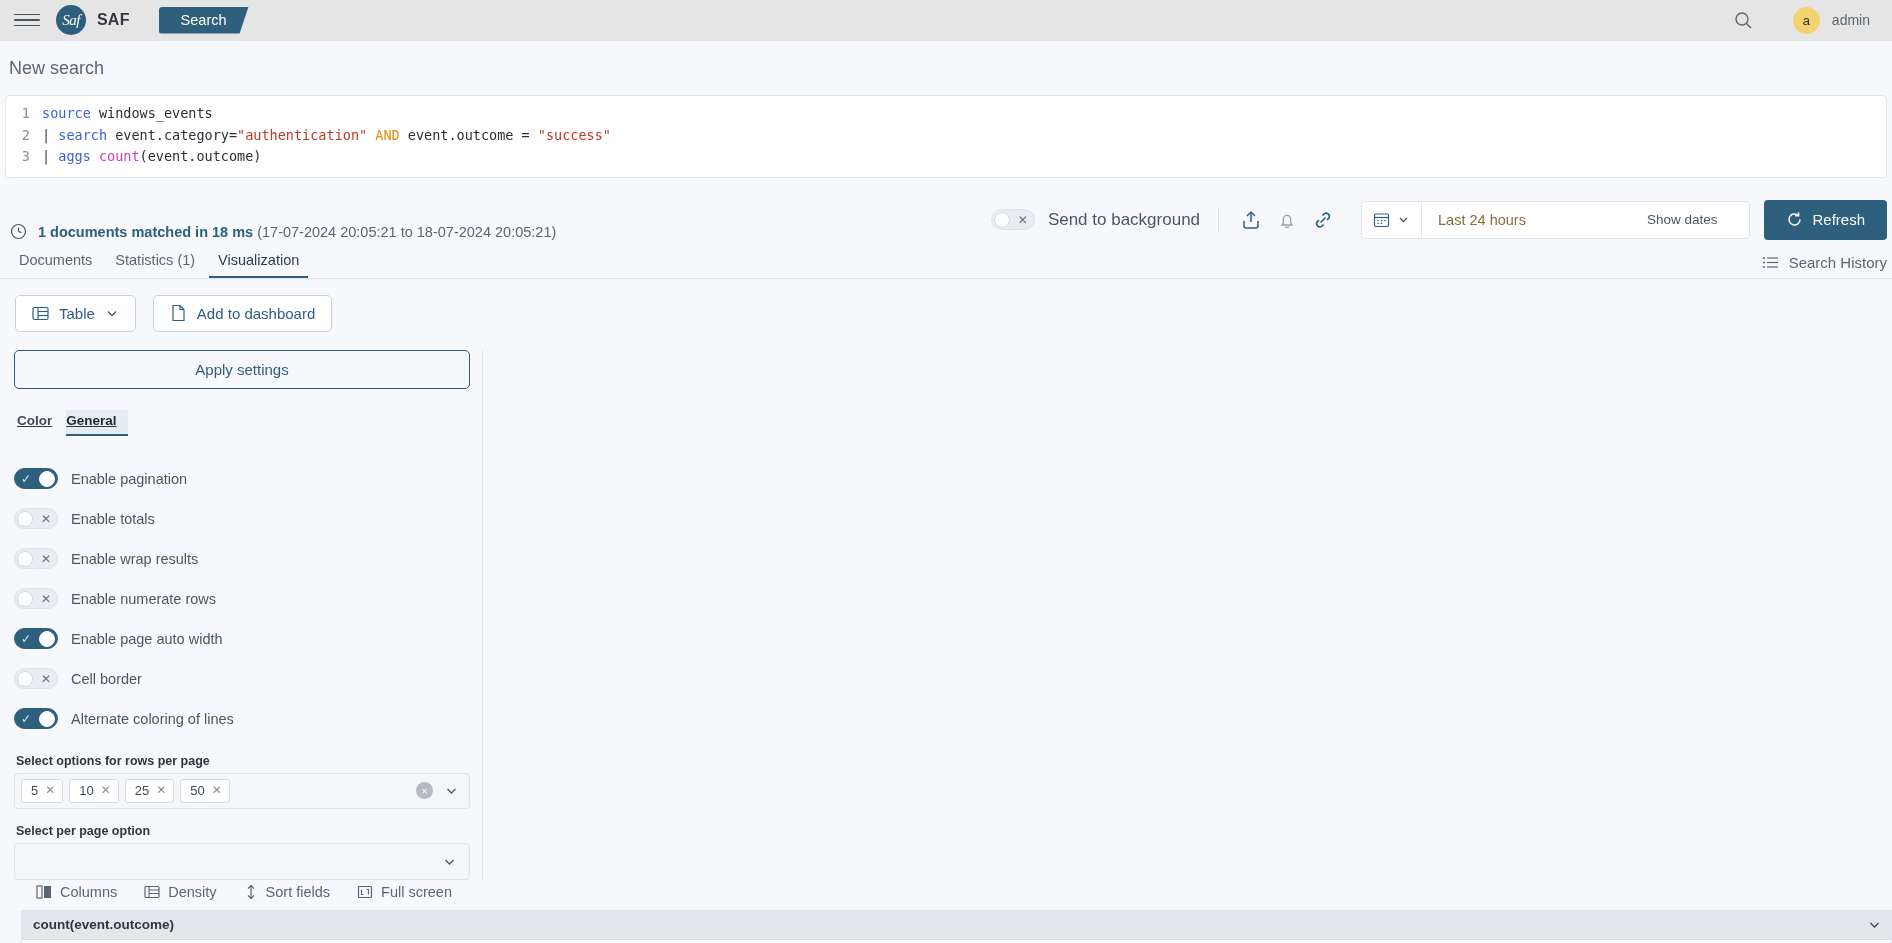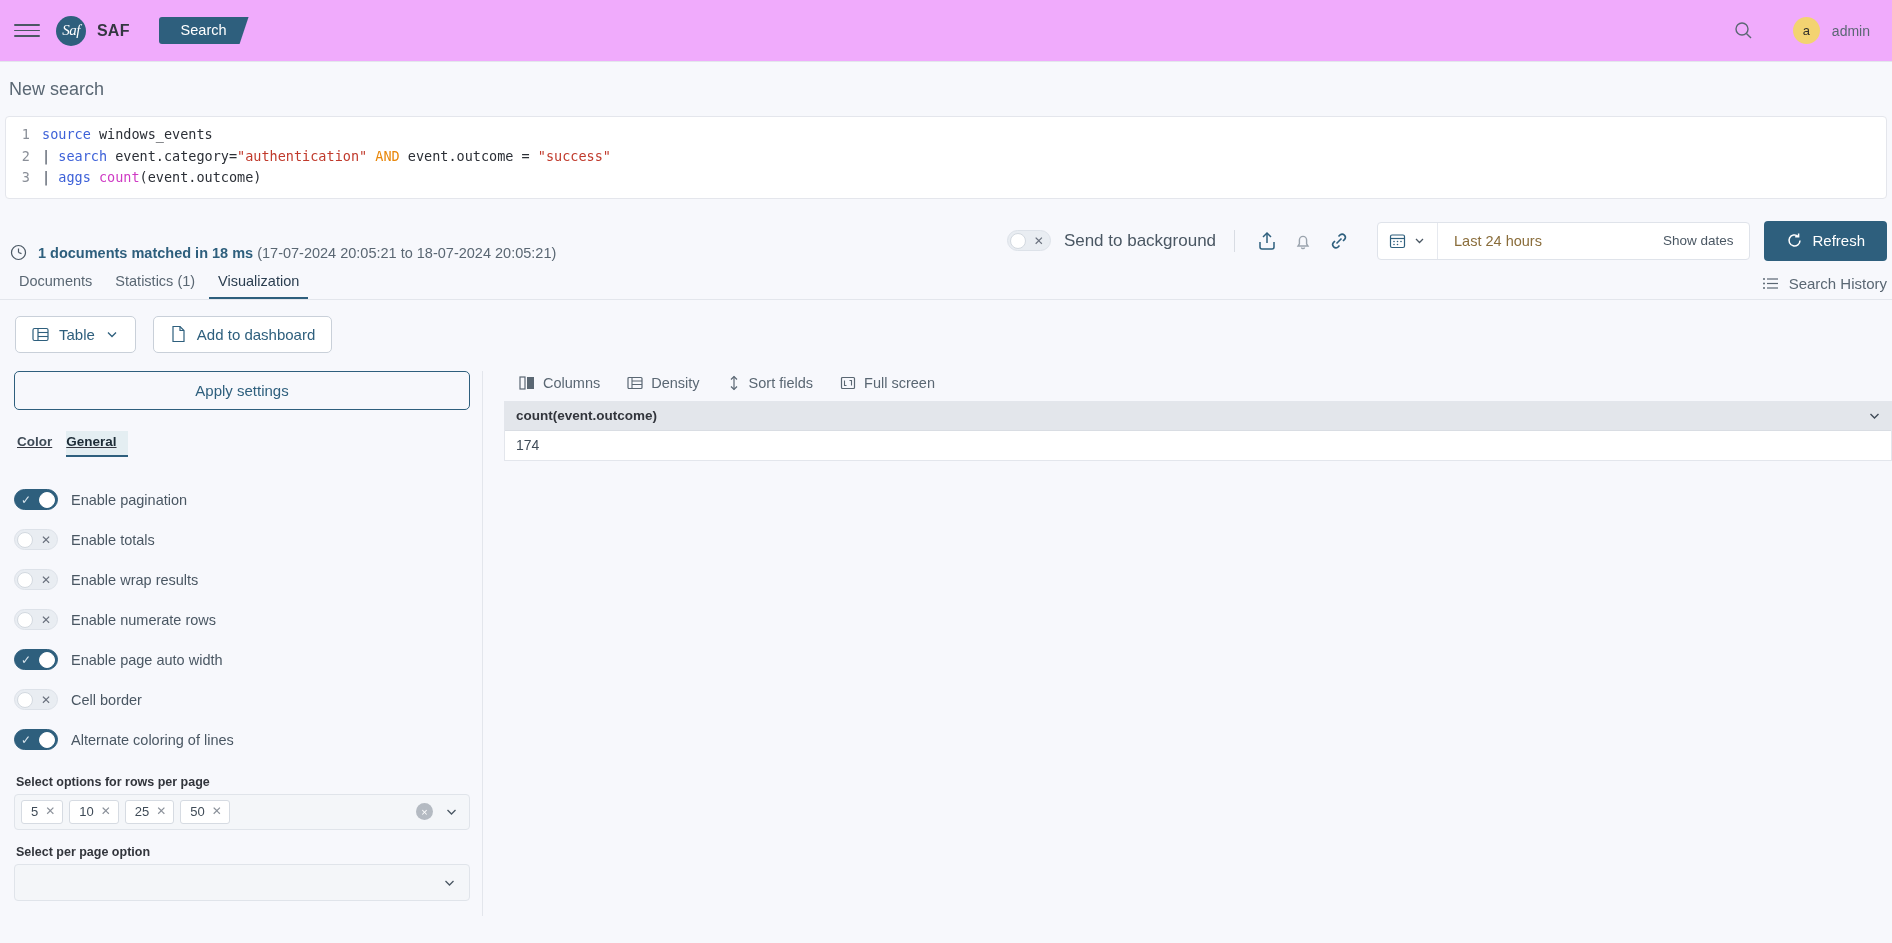--- a/index.html
+++ b/index.html
@@ -7,22 +7,22 @@
     margin: 0; padding: 0;
     width: 1892px; height: 943px;
     font-family: "Liberation Sans", sans-serif;
     background: #f7f8fc;
     overflow: hidden;
   }
   body { font-size: 14px; color: #343741; }
 
   
   .topnav {
-    height: 62px;
-    background: #f0abfc;
+    height: 41px;
+    background: #e5e5e5;
     border-bottom: 1px solid #e3e6ec;
     display: flex; align-items: center;
     padding: 0 22px 0 14px;
     position: relative;
     justify-content: flex-end;
   }
   .hamburger {
     width: 26px; height: 26px;
     display: flex; flex-direction: column; justify-content: center; gap: 4px;
     cursor: pointer; margin-right: 16px;
@@ -132,21 +132,21 @@
   .date-left {
     display: flex; align-items: center; gap: 7px;
     padding: 0 11px; height: 100%;
     border-right: 1px solid #e6e9ef; cursor: pointer;
   }
   .date-mid {
     padding: 0 16px 0 16px; color: #8a6d3b; font-size: 14.5px;
     cursor: pointer; white-space: nowrap;
   }
   .show-dates {
-    padding: 0 16px 0 0; color: #4a5763; font-size: 13.5px; cursor: pointer;
+    padding: 0 32px 0 0; color: #4a5763; font-size: 13.5px; cursor: pointer;
     margin-left: 105px; white-space: nowrap;
   }
   .refresh-btn {
     margin-left: 14px; height: 40px;
     background: #2e5f7d; color: #ffffff;
     border: none; border-radius: 4px;
     display: flex; align-items: center; gap: 9px;
     padding: 0 22px; font-size: 15px; cursor: pointer;
     font-family: "Liberation Sans", sans-serif;
   }
@@ -173,21 +173,21 @@
   .viz-toolbar { display: flex; gap: 17px; padding: 16px 0 0 15px; }
   .obtn {
     background: #ffffff; border: 1px solid #c9d0d9; border-radius: 5px;
     height: 37px; display: flex; align-items: center; gap: 10px;
     padding: 0 16px; font-size: 15px; color: #2e5f7d; cursor: pointer;
     font-family: "Liberation Sans", sans-serif;
   }
 
   
   .main {
-    display: flex; margin-top: 18px; height: 545px;
+    display: flex; margin-top: 18px; height: 545px; flex-direction: column;
   }
   .side {
     width: 483px; flex: 0 0 483px;
     padding: 0 12px 0 14px;
     border-right: 1px solid #e3e6ec;
   }
   .apply-btn {
     width: 100%; height: 39px;
     background: transparent; border: 1px solid #2e5f7d;
     border-radius: 5px; color: #2e5f7d; font-size: 15px;

